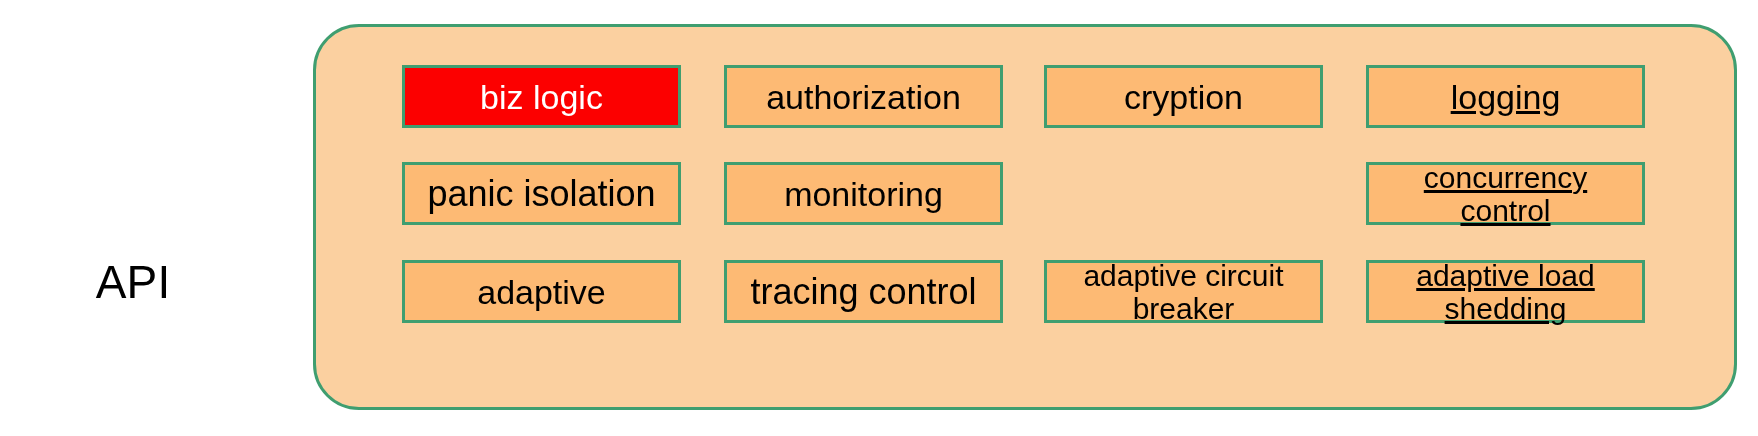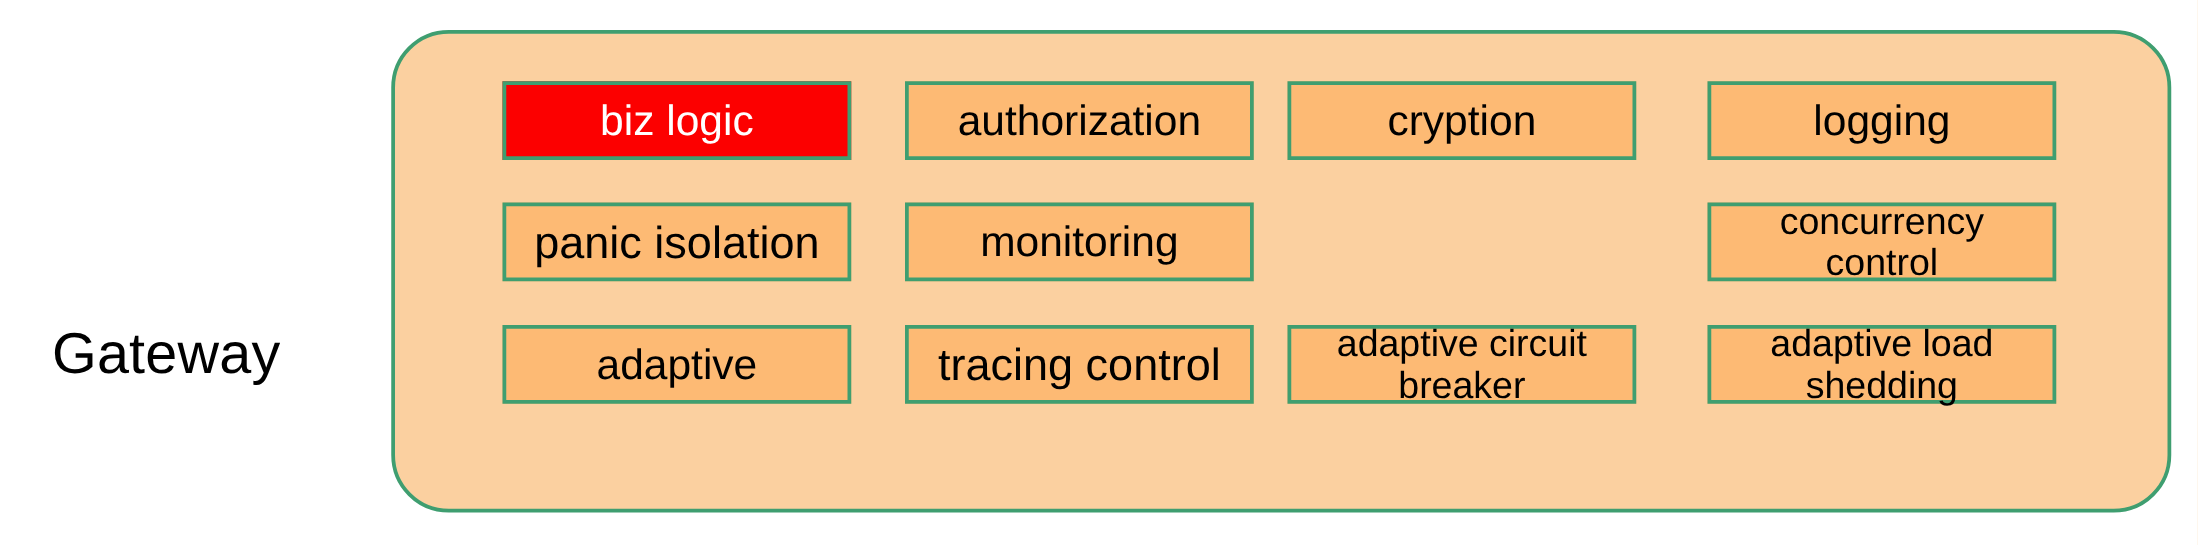--- a/index.html
+++ b/index.html
@@ -82,33 +82,34 @@
   }
   .mw-box.highlight {
     background: #fc0000;
     color: #ffffff;
   }
   .mw-box .mw-label { display: block; white-space: pre-line; }
 
   
   .col-1 { left: 0px; }
   .col-2 { left: 322px; }
-  .col-3 { left: 628px; }
-  .col-4 { left: 964px; }
+  .col-3 { left: 642px; }
+  .col-4 { left: 964px; text-decoration: underline; }
   
   .row-1 { top: 0px; }
   .row-2 { top: 97px; }
   .row-3 { top: 195px; }
 </style>
 </head>
 <body>
 
 <div id="canvas">
 
   <div id="gateway-label">
+    <span class="lbl-line">API</span>
     <span class="lbl-line">Gateway</span>
   </div>
 
   <div id="gateway-container"></div>
 
   <div id="middleware-grid">
       <div class="mw-box col-1 row-1 highlight">
         <span class="mw-label">biz logic</span>
       </div>
       <div class="mw-box col-2 row-1">

